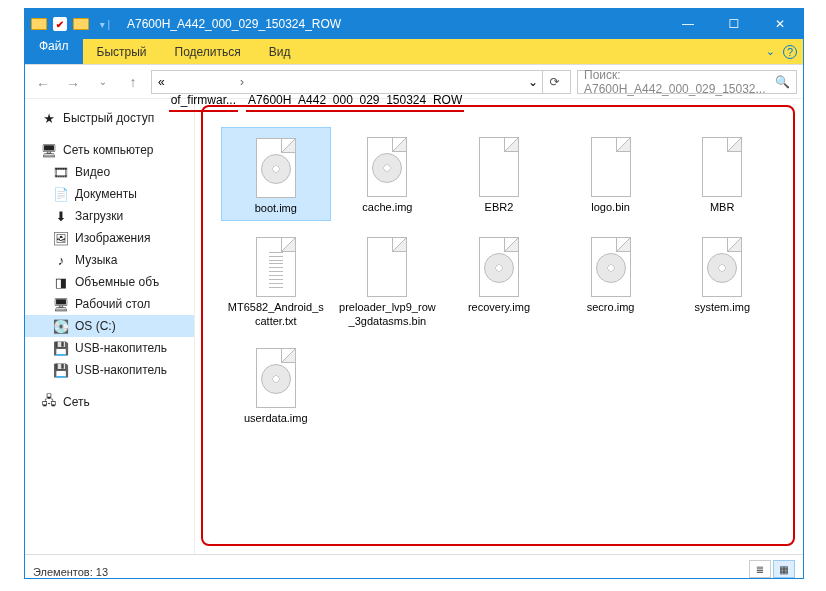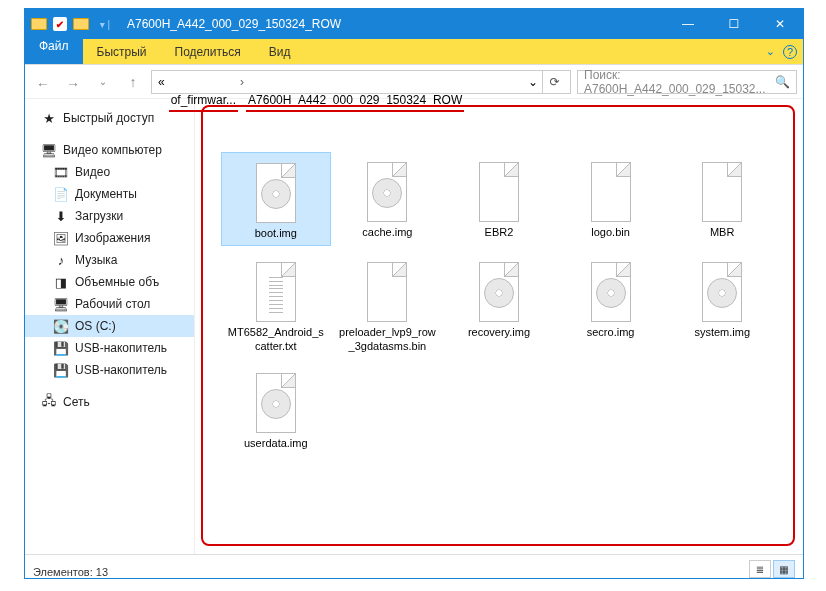--- a/index.html
+++ b/index.html
@@ -35,21 +35,21 @@
 
 .sidebar { width: 170px; border-right: 1px solid #eee; padding: 8px 0; font-size: 12px; overflow: hidden; }
 .sidebar .node { display: flex; align-items: center; gap: 6px; padding: 3px 8px 3px 16px; white-space: nowrap; color: #222; }
 .sidebar .node.selected { background: #cce8ff; }
 .sidebar .node .ico { width: 16px; height: 16px; display: inline-flex; align-items: center; justify-content: center; font-size: 13px; }
 .sidebar .group { margin-bottom: 10px; }
 .sidebar .indent { padding-left: 28px; }
 
 .content { flex: 1; position: relative; padding: 8px 6px; }
 .red-frame { position: absolute; top: 6px; left: 6px; right: 8px; bottom: 8px; border: 2.5px solid #d40000; border-radius: 8px; pointer-events: none; }
-.grid { display: grid; grid-template-columns: repeat(5, 1fr); gap: 6px 2px; padding: 20px; margin-top: 25px; }
+.grid { display: grid; grid-template-columns: repeat(5, 1fr); gap: 6px 2px; padding: 20px; }
 .file { display: flex; flex-direction: column; align-items: center; padding: 4px 2px; font-size: 11px; text-align: center; word-break: break-word; }
 .file.selected { background: #cce8ff; border: 1px solid #99d1ff; }
 .file-icon { width: 56px; height: 66px; position: relative; margin-bottom: 4px; }
 .page { position: absolute; inset: 6px 8px 0 8px; background: #fff; border: 1px solid #bbb; }
 .page .fold { position: absolute; top: 0; right: 0; width: 14px; height: 14px; background: linear-gradient(135deg, #fff 48%, #bbb 50%, #eee 52%); border-left: 1px solid #bbb; border-bottom: 1px solid #bbb; }
 .disc { position: absolute; left: 50%; top: 52%; width: 30px; height: 30px; border-radius: 50%; transform: translate(-50%, -50%); background: radial-gradient(circle, #fff 0 14%, #ccc 15% 18%, #e8e8e8 19% 100%); border: 1px solid #bbb; }
 .lineslist { position: absolute; inset: 14px 12px 8px 12px; display: flex; flex-direction: column; gap: 3px; }
 .lineslist div { height: 1px; background: #bbb; }
 .filename { line-height: 1.25; max-width: 100px; }
 
@@ -122,21 +122,21 @@
     <div class="sidebar">
       <div class="group">
         <div class="node">
             <span class="ico">★</span>
             <span>Быстрый доступ</span>
           </div>
       </div>
       <div class="group">
         <div class="node">
             <span class="ico">🖥</span>
-            <span>Видео компьютер</span>
+            <span>Сеть компьютер</span>
           </div>
         <div class="node indent">
             <span class="ico">🎞</span>
             <span>Видео</span>
           </div>
         <div class="node indent">
             <span class="ico">📄</span>
             <span>Документы</span>
           </div>
         <div class="node indent">

